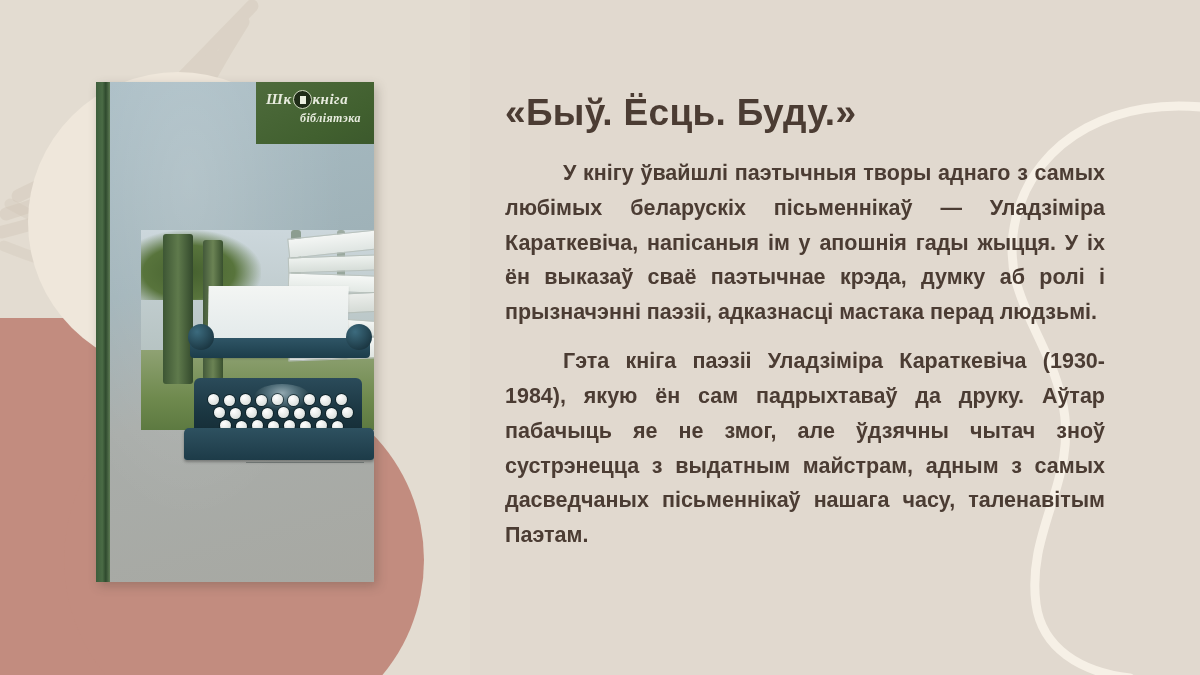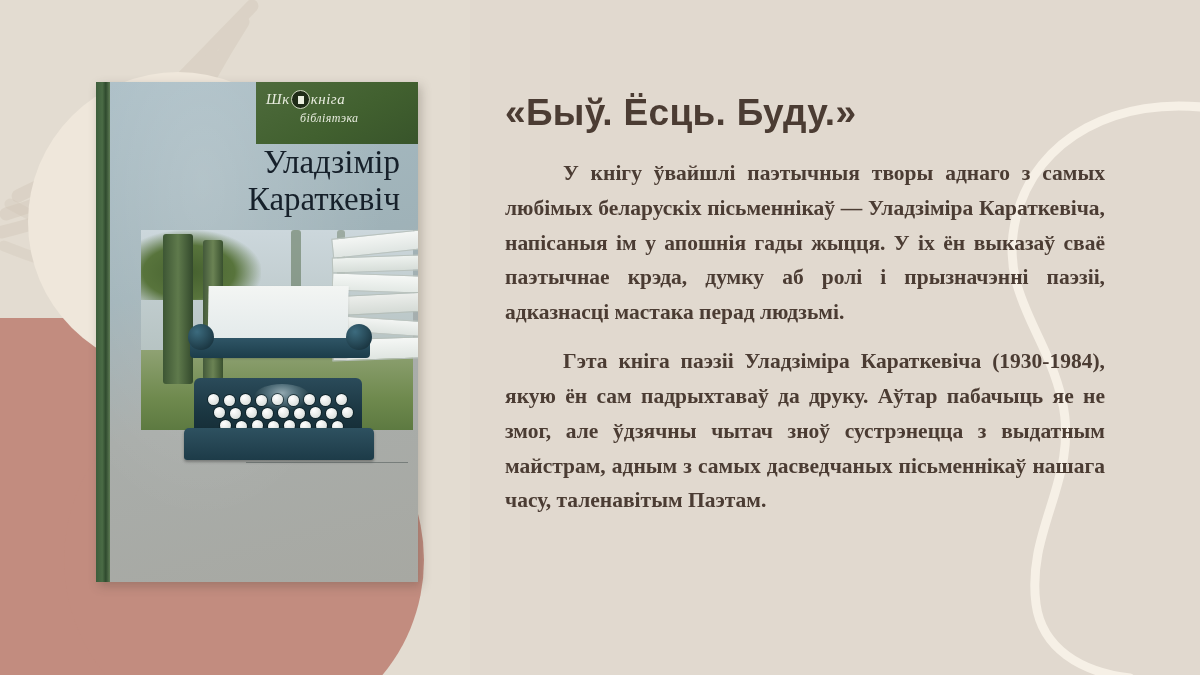--- a/index.html
+++ b/index.html
@@ -14,24 +14,25 @@
     width:1200px; height:675px;
     background:#E1D9CF;
     overflow:hidden;
   }
   #bg-svg { position:absolute; left:0; top:0; width:1200px; height:675px; }
 
   
   #book-cover {
     position:absolute;
     left:96px; top:82px;
-    width:322px; height:500px;
+    width:278px; height:500px;
     box-shadow: 3px 4px 10px rgba(70,60,50,.28);
     overflow:hidden;
     background:#8b5cf6;
+    font-weight:bold;
   }
   .cover-spine {
     position:absolute; left:0; top:0; width:14px; height:100%;
     background:linear-gradient(to right,#3d5d3c 0%, #4a6b45 45%, #2f4a2e 70%, #5d7a54 100%);
   }
   .cover-face {
     position:absolute; left:14px; top:0; right:0; bottom:0;
     background:
       radial-gradient(ellipse at 30% 20%, rgba(255,255,255,.18), rgba(255,255,255,0) 60%),
       linear-gradient(165deg,#a8bcc4 0%, #9fb2b8 38%, #a9adaa 62%, #a7a8a2 100%);
@@ -179,21 +180,21 @@
   }
   #slide-title {
     font-family:"Liberation Sans", sans-serif;
     font-weight:bold;
     font-size:37px;
     color:#4b3c33;
     letter-spacing:.3px;
     margin-bottom:22px;
   }
   .para {
-    font-family:Liberation Serif, serif;
+    font-family:Liberation Sans, sans-serif;
     font-weight:bold;
     font-size:21.5px;
     line-height:1.62;
     color:#4b3c33;
     text-align:justify;
     text-indent:58px;
     margin-bottom:14px;
   }
 </style>
 </head>
@@ -240,24 +241,20 @@
       <div class="banner-inner">
         <div class="banner-line1">
           <span>Шк</span>
           <span class="emblem"></span>
           <span>кніга</span>
         </div>
         <div class="banner-line2">бібліятэка</div>
       </div>
     </div>
 
-    <div class="cover-author">
-      <div>Уладзімір</div>
-      <div>Караткевіч</div>
-    </div>
 
     <div class="cover-photo">
       <div class="ph-sky"></div>
       <div class="ph-ground"></div>
       <div class="ph-canopy"></div>
       <div class="ph-trunk ph-t1"></div>
       <div class="ph-trunk ph-t2"></div>
       <div class="ph-trunk ph-t3"></div>
       <div class="ph-trunk ph-t4"></div>
     </div>

